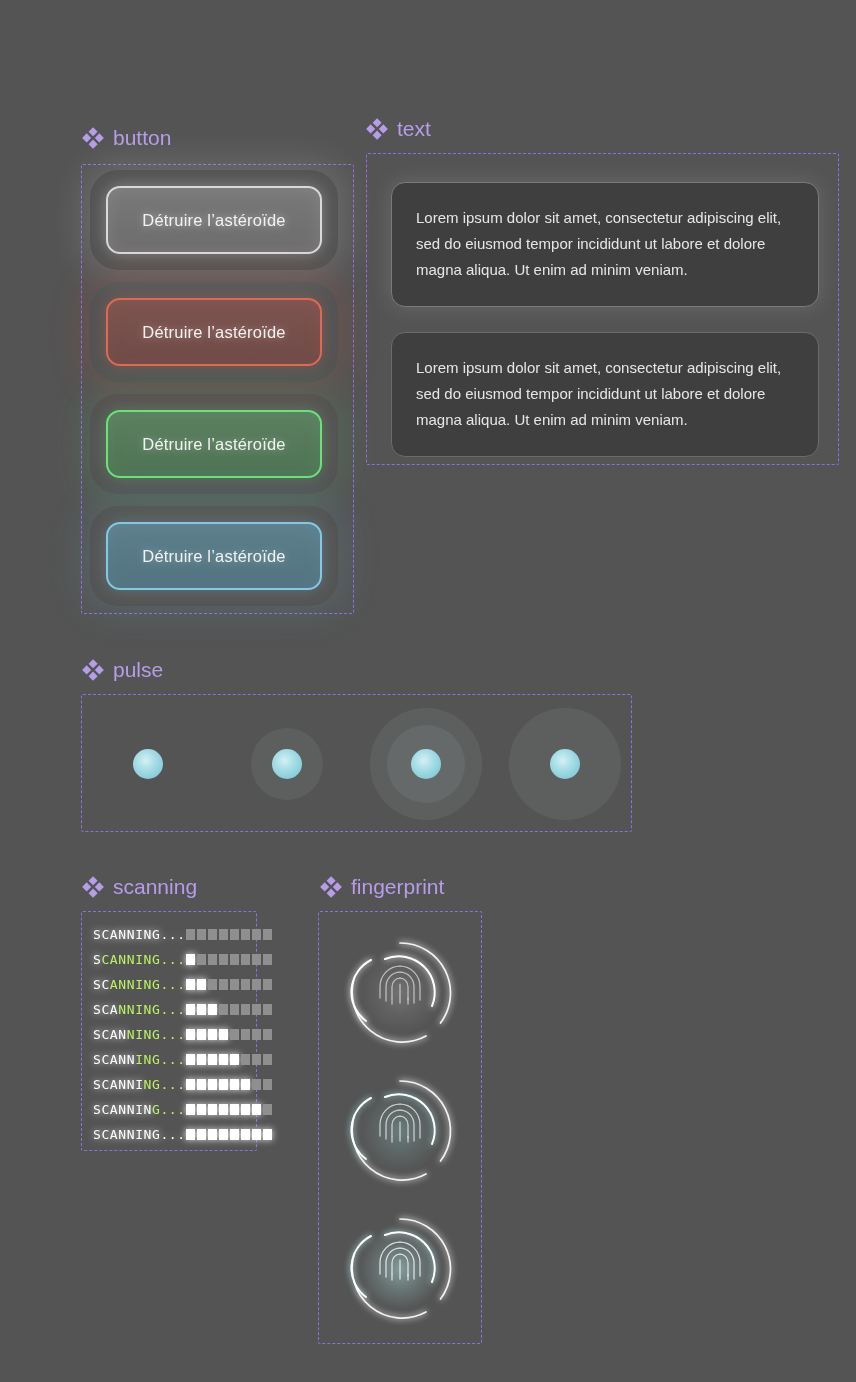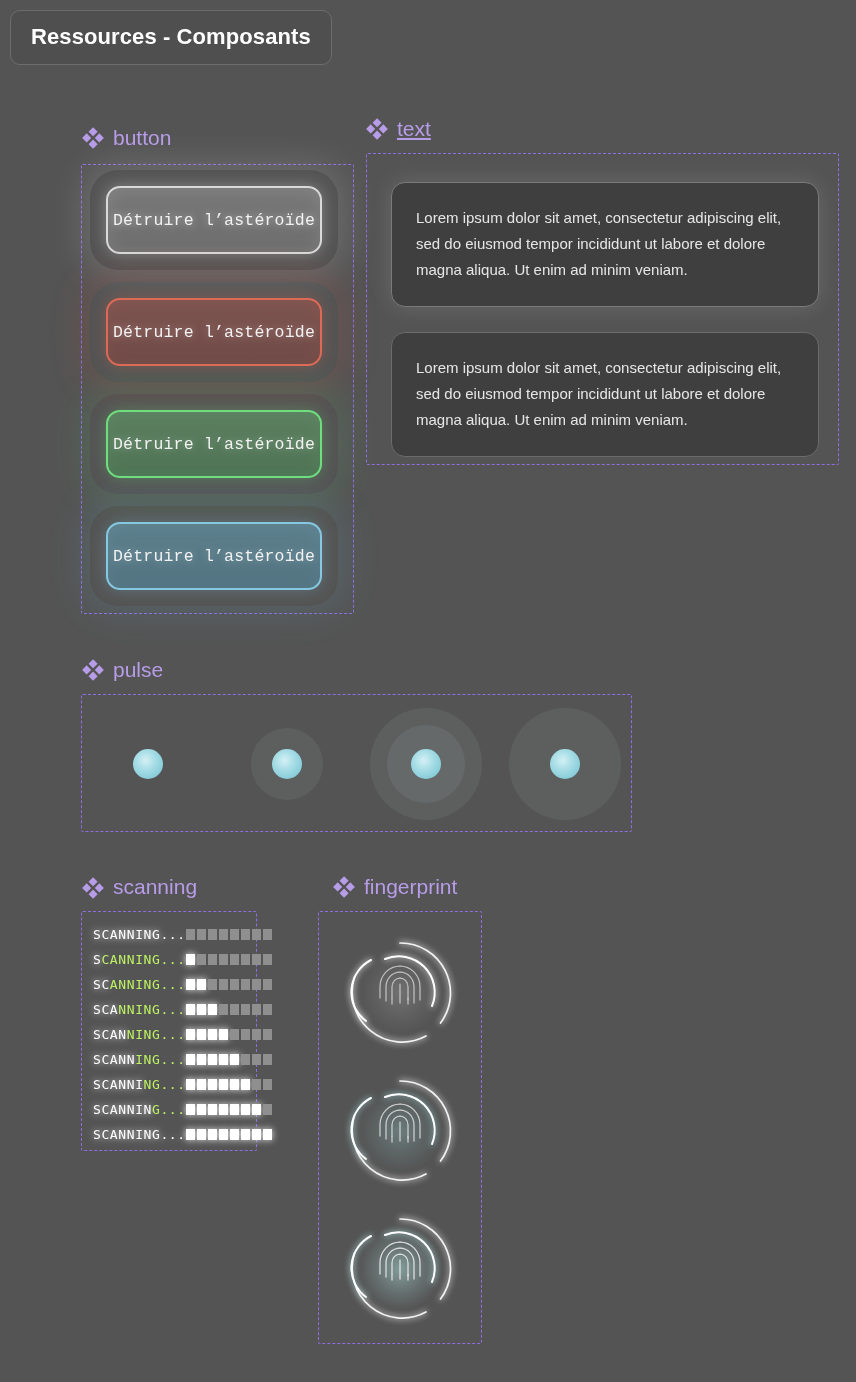--- a/index.html
+++ b/index.html
@@ -51,21 +51,20 @@
   .btn {
     position: relative;
     display: flex; align-items: center; justify-content: center;
     width: 216px; height: 68px;
     border-radius: 14px;
     font-size: 16.5px;
     color: #f2f2f2;
     letter-spacing: 0.2px;
     cursor: pointer;
     user-select: none;
-    font-family: Liberation Mono, monospace;
   }
   .btn .halo {
     position: absolute; left: -18px; top: -18px; right: -18px; bottom: -18px;
     border-radius: 28px;
     pointer-events: none;
   }
   .btn span { position: relative; z-index: 2; }
 
   .btn-white {
     border: 2px solid #d9d9d9;
@@ -152,21 +151,20 @@
 
   
   .fp { position: absolute; width: 118px; height: 118px; }
   .fp svg { display: block; width: 118px; height: 118px; overflow: visible; }
 </style>
 </head>
 <body>
 
 <div class="page">
 
-  <div class="title-chip">Ressources - Composants</div>
 
   <div class="sec-head" style="left:82px; top:126px;justify-content:flex-end;">
     <svg class="sparkle" viewBox="0 0 24 24">
       <rect x="8.6" y="1.6" width="7" height="7" transform="rotate(45 12.1 5.1)" fill="#b79ce8"></rect>
       <rect x="1.6" y="8.4" width="7" height="7" transform="rotate(45 5.1 11.9)" fill="#b79ce8"></rect>
       <rect x="15.4" y="8.4" width="7" height="7" transform="rotate(45 18.9 11.9)" fill="#b79ce8"></rect>
       <rect x="8.6" y="15.2" width="7" height="7" transform="rotate(45 12.1 18.7)" fill="#b79ce8"></rect>
     </svg>
     <span class="label">button</span>
   </div>
@@ -191,21 +189,21 @@
       </div>
     </div>
     <div class="btn-wrap" style="left:24px; top:357px;">
       <div class="btn btn-blue">
         <div class="halo"></div>
         <span>Détruire l’astéroïde</span>
       </div>
     </div>
   </div>
 
-  <div class="sec-head" style="left:366px; top:117px;text-decoration:underline;">
+  <div class="sec-head" style="left:366px; top:117px;">
     <svg class="sparkle" viewBox="0 0 24 24">
       <rect x="8.6" y="1.6" width="7" height="7" transform="rotate(45 12.1 5.1)" fill="#b79ce8"></rect>
       <rect x="1.6" y="8.4" width="7" height="7" transform="rotate(45 5.1 11.9)" fill="#b79ce8"></rect>
       <rect x="15.4" y="8.4" width="7" height="7" transform="rotate(45 18.9 11.9)" fill="#b79ce8"></rect>
       <rect x="8.6" y="15.2" width="7" height="7" transform="rotate(45 12.1 18.7)" fill="#b79ce8"></rect>
     </svg>
     <span class="label">text</span>
   </div>
 
   <div class="panel" style="left:366px; top:153px; width:473px; height:312px;">
@@ -239,21 +237,21 @@
       <div class="pulse-ring" style="width:112px;height:112px;"></div>
       <div class="pulse-ring" style="width:78px;height:78px;"></div>
       <div class="pulse-dot"></div>
     </div>
     <div class="pulse-cell" style="left:483px; top:69px;">
       <div class="pulse-ring" style="width:112px;height:112px;"></div>
       <div class="pulse-dot"></div>
     </div>
   </div>
 
-  <div class="sec-head" style="left:82px; top:875px;align-items:flex-end;">
+  <div class="sec-head" style="left:82px; top:875px;">
     <svg class="sparkle" viewBox="0 0 24 24">
       <rect x="8.6" y="1.6" width="7" height="7" transform="rotate(45 12.1 5.1)" fill="#b79ce8"></rect>
       <rect x="1.6" y="8.4" width="7" height="7" transform="rotate(45 5.1 11.9)" fill="#b79ce8"></rect>
       <rect x="15.4" y="8.4" width="7" height="7" transform="rotate(45 18.9 11.9)" fill="#b79ce8"></rect>
       <rect x="8.6" y="15.2" width="7" height="7" transform="rotate(45 12.1 18.7)" fill="#b79ce8"></rect>
     </svg>
     <span class="label">scanning</span>
   </div>
 
   <div class="panel" style="left:81px; top:911px; width:176px; height:240px; padding:10px 0 0 11px;">
@@ -371,21 +369,21 @@
             <div class="blk fill"></div>
             <div class="blk fill"></div>
             <div class="blk fill"></div>
             <div class="blk fill"></div>
             <div class="blk fill"></div>
           </div>
         </div>
       </div>
   </div>
 
-  <div class="sec-head" style="left:333px; top:875px;">
+  <div class="sec-head" style="left:320px; top:875px;">
     <svg class="sparkle" viewBox="0 0 24 24">
       <rect x="8.6" y="1.6" width="7" height="7" transform="rotate(45 12.1 5.1)" fill="#b79ce8"></rect>
       <rect x="1.6" y="8.4" width="7" height="7" transform="rotate(45 5.1 11.9)" fill="#b79ce8"></rect>
       <rect x="15.4" y="8.4" width="7" height="7" transform="rotate(45 18.9 11.9)" fill="#b79ce8"></rect>
       <rect x="8.6" y="15.2" width="7" height="7" transform="rotate(45 12.1 18.7)" fill="#b79ce8"></rect>
     </svg>
     <span class="label">fingerprint</span>
   </div>
 
   <div class="panel" style="left:318px; top:911px; width:164px; height:433px;">

